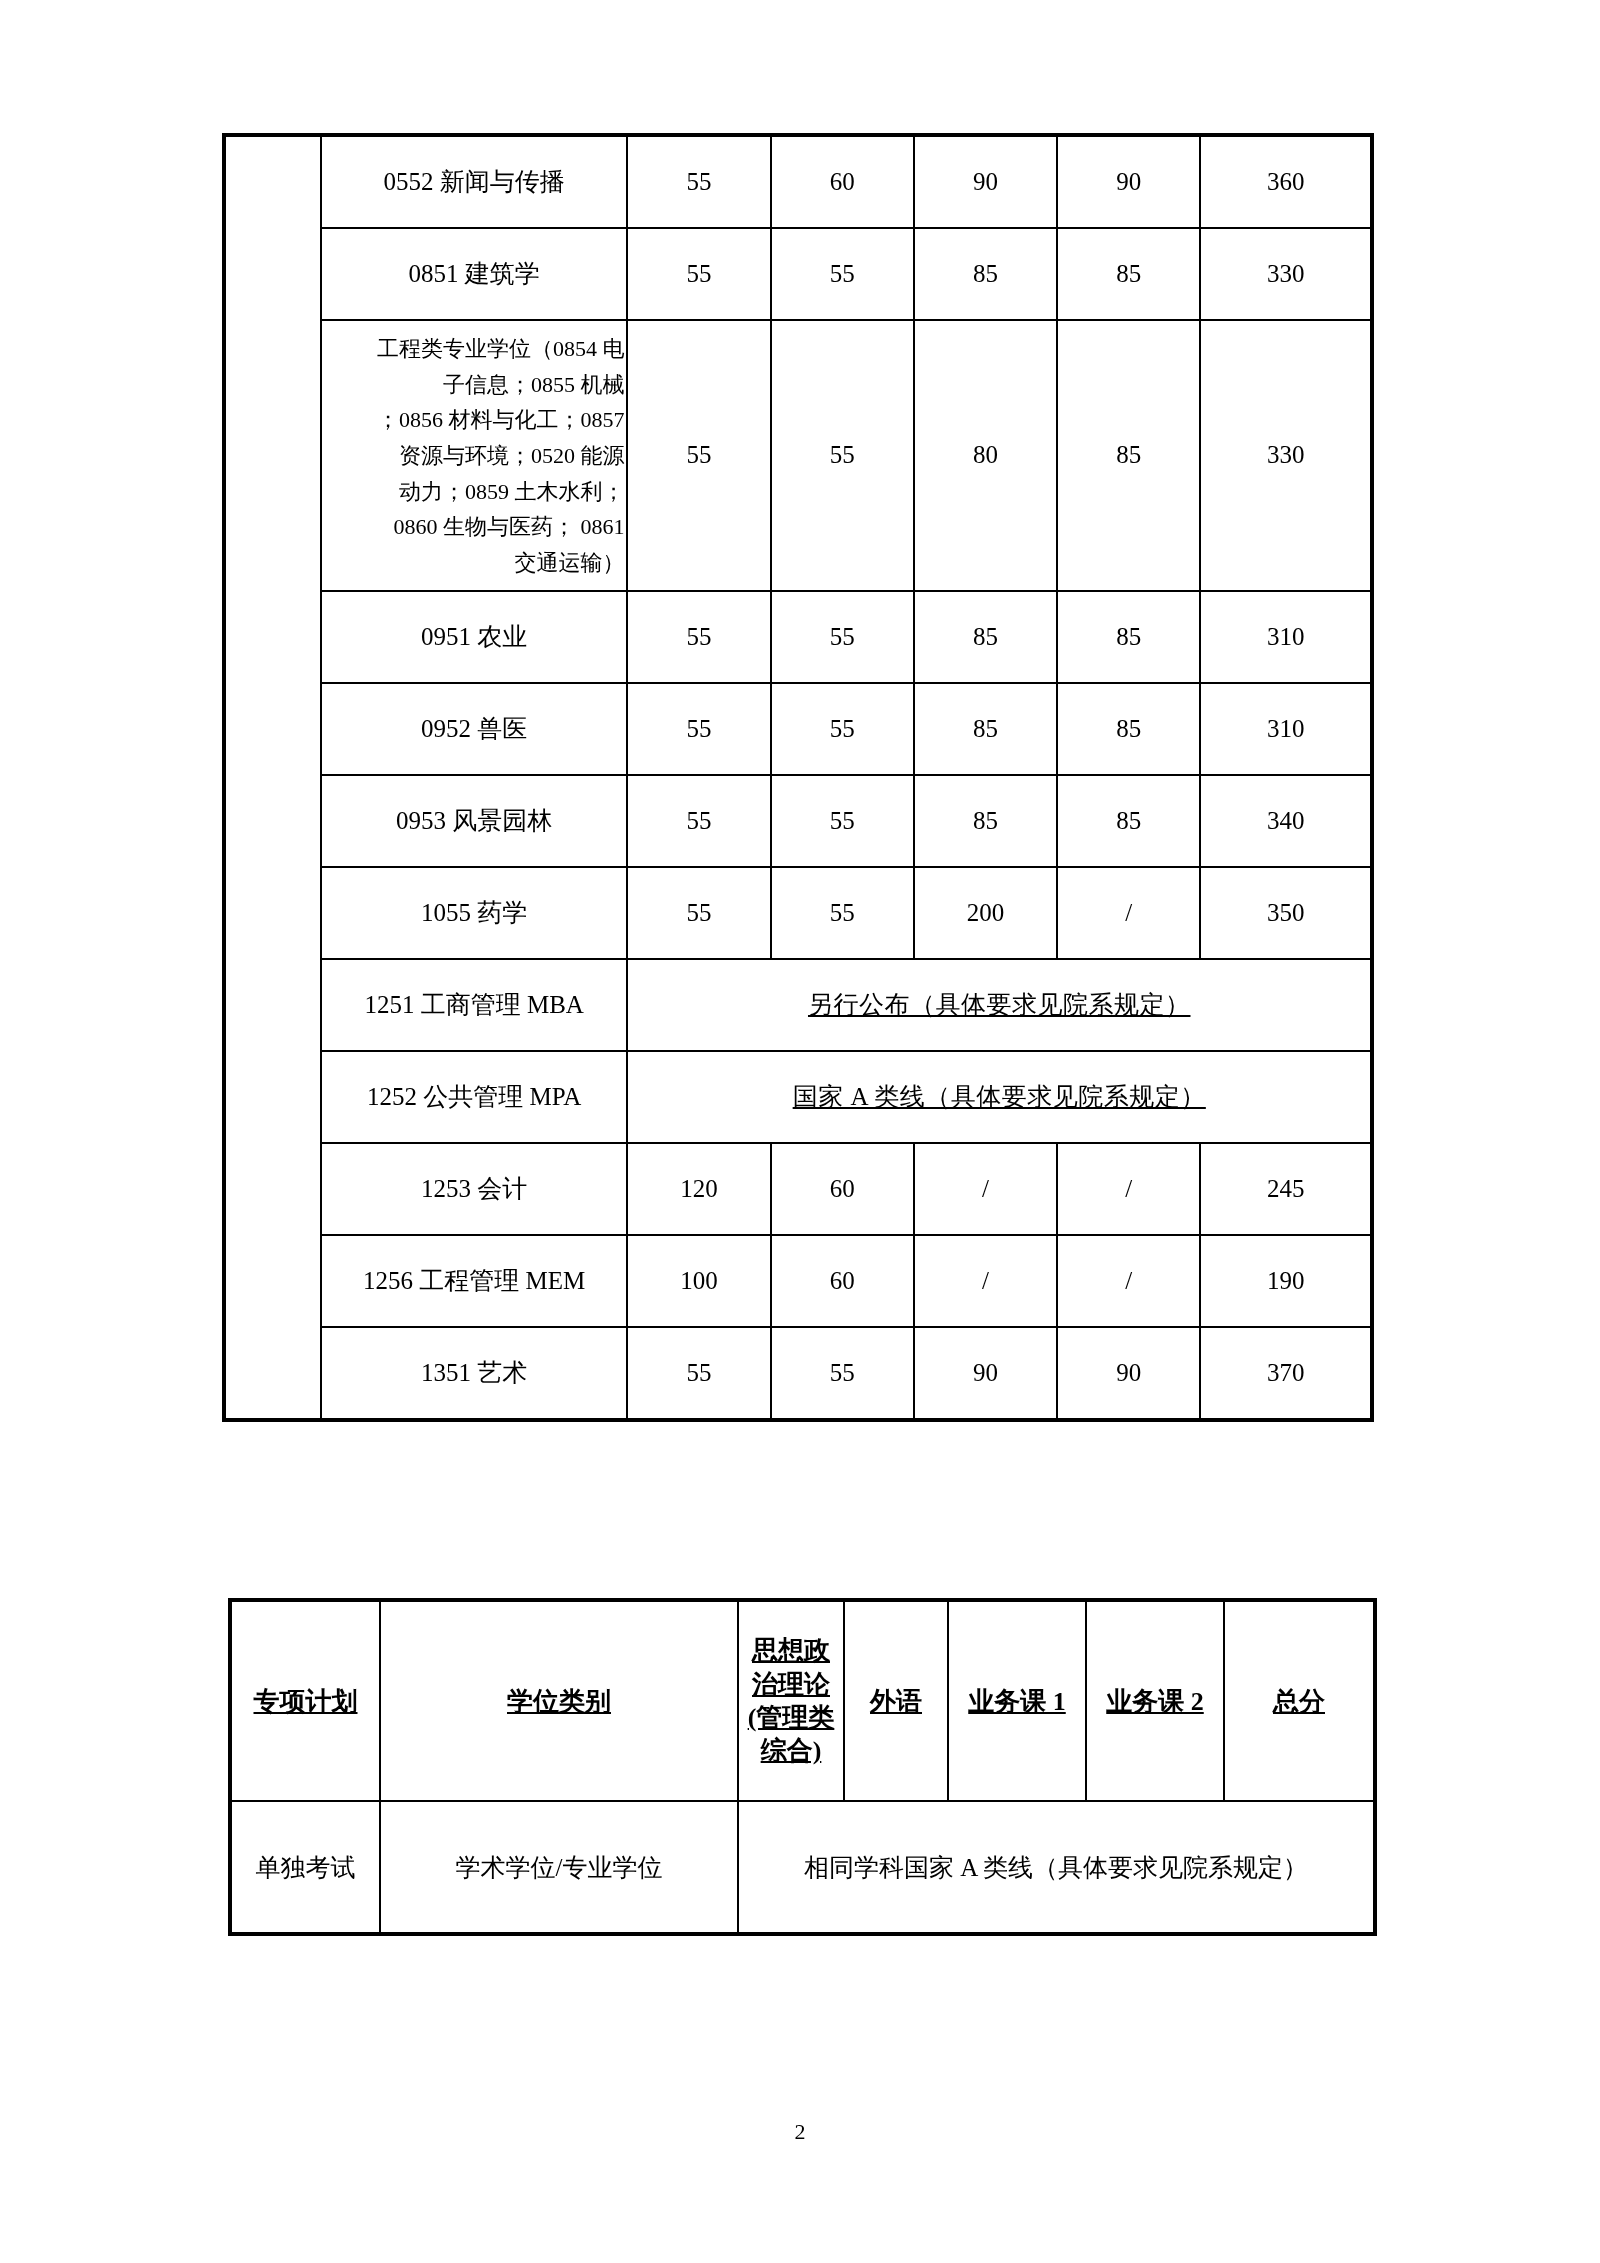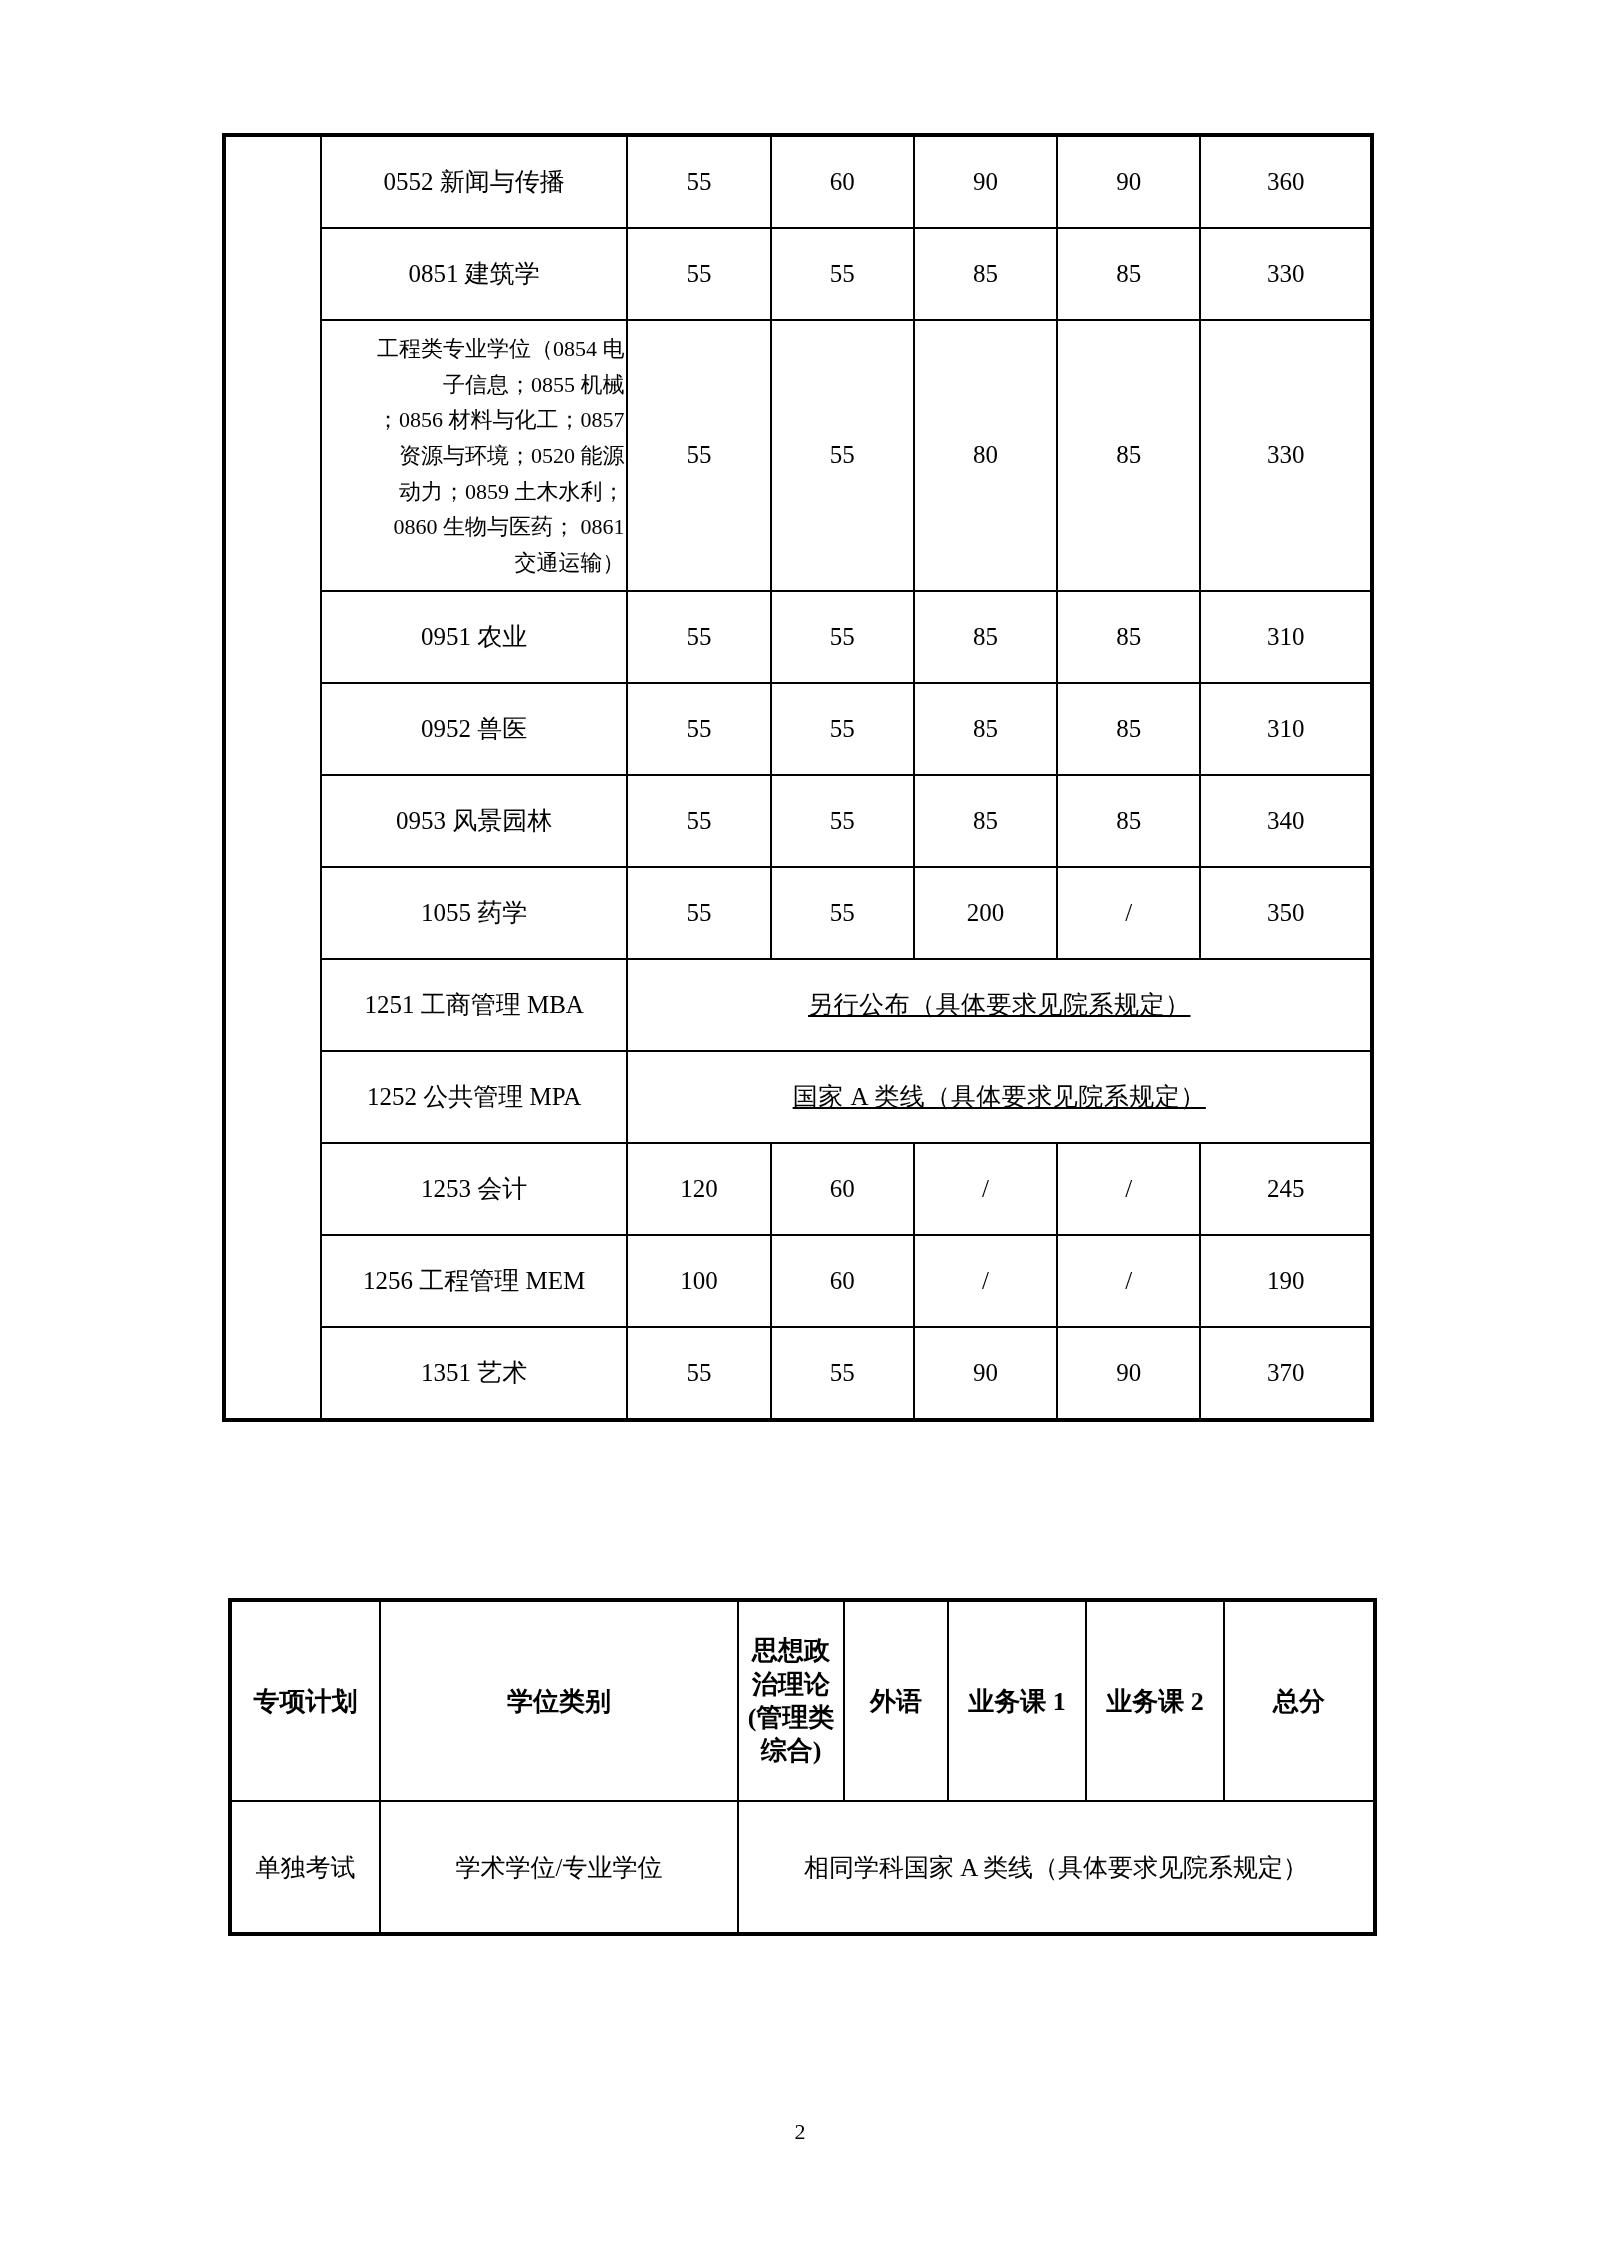--- a/index.html
+++ b/index.html
@@ -121,21 +121,21 @@
   }
 
   .s-col-1 { width: 150px; }
   .s-col-2 { width: 358px; }
   .s-col-3 { width: 106px; }
   .s-col-4 { width: 104px; }
   .s-col-5 { width: 138px; }
   .s-col-6 { width: 138px; }
   .s-col-7 { width: 151px; }
 
-  .hdr-row td { height: 186px; }
+  .hdr-row td { height: 186px; text-decoration: underline; }
   .data-row td { height: 118px; }
 
   td.note-wide { font-size: 25px; }
 
   
   .page-number {
     position: absolute;
     left: 0;
     top: 2119px;
     width: 1600px;

